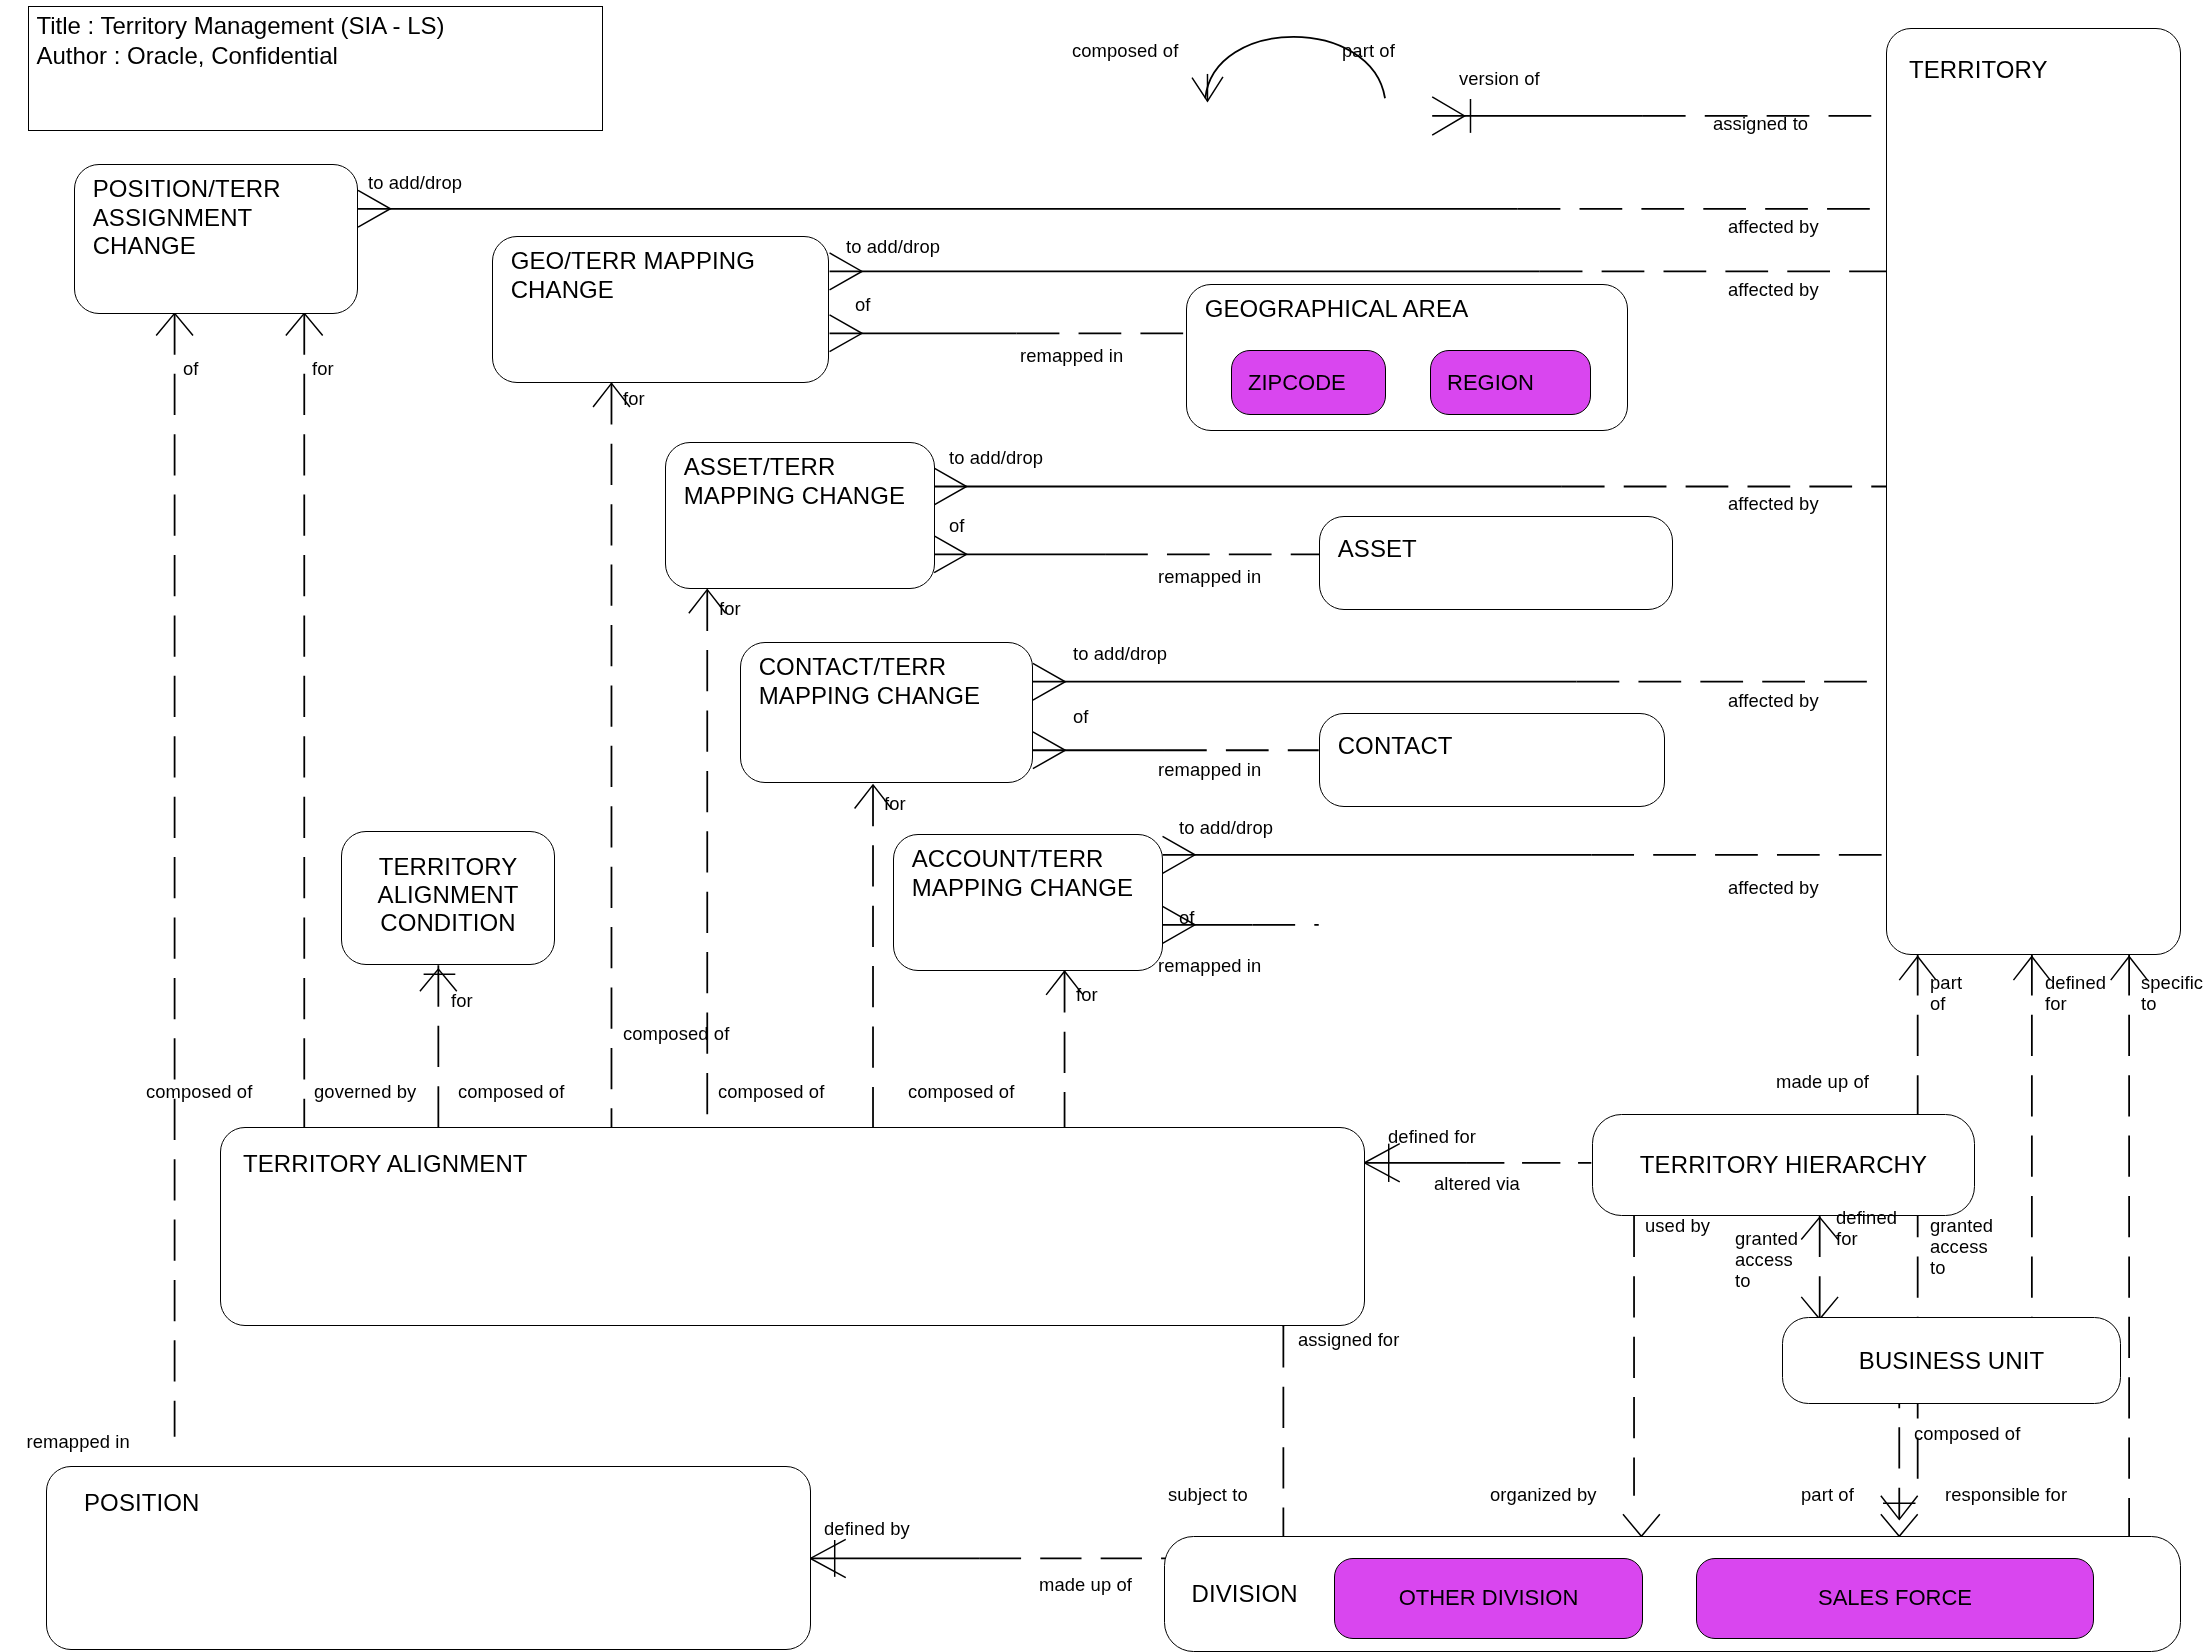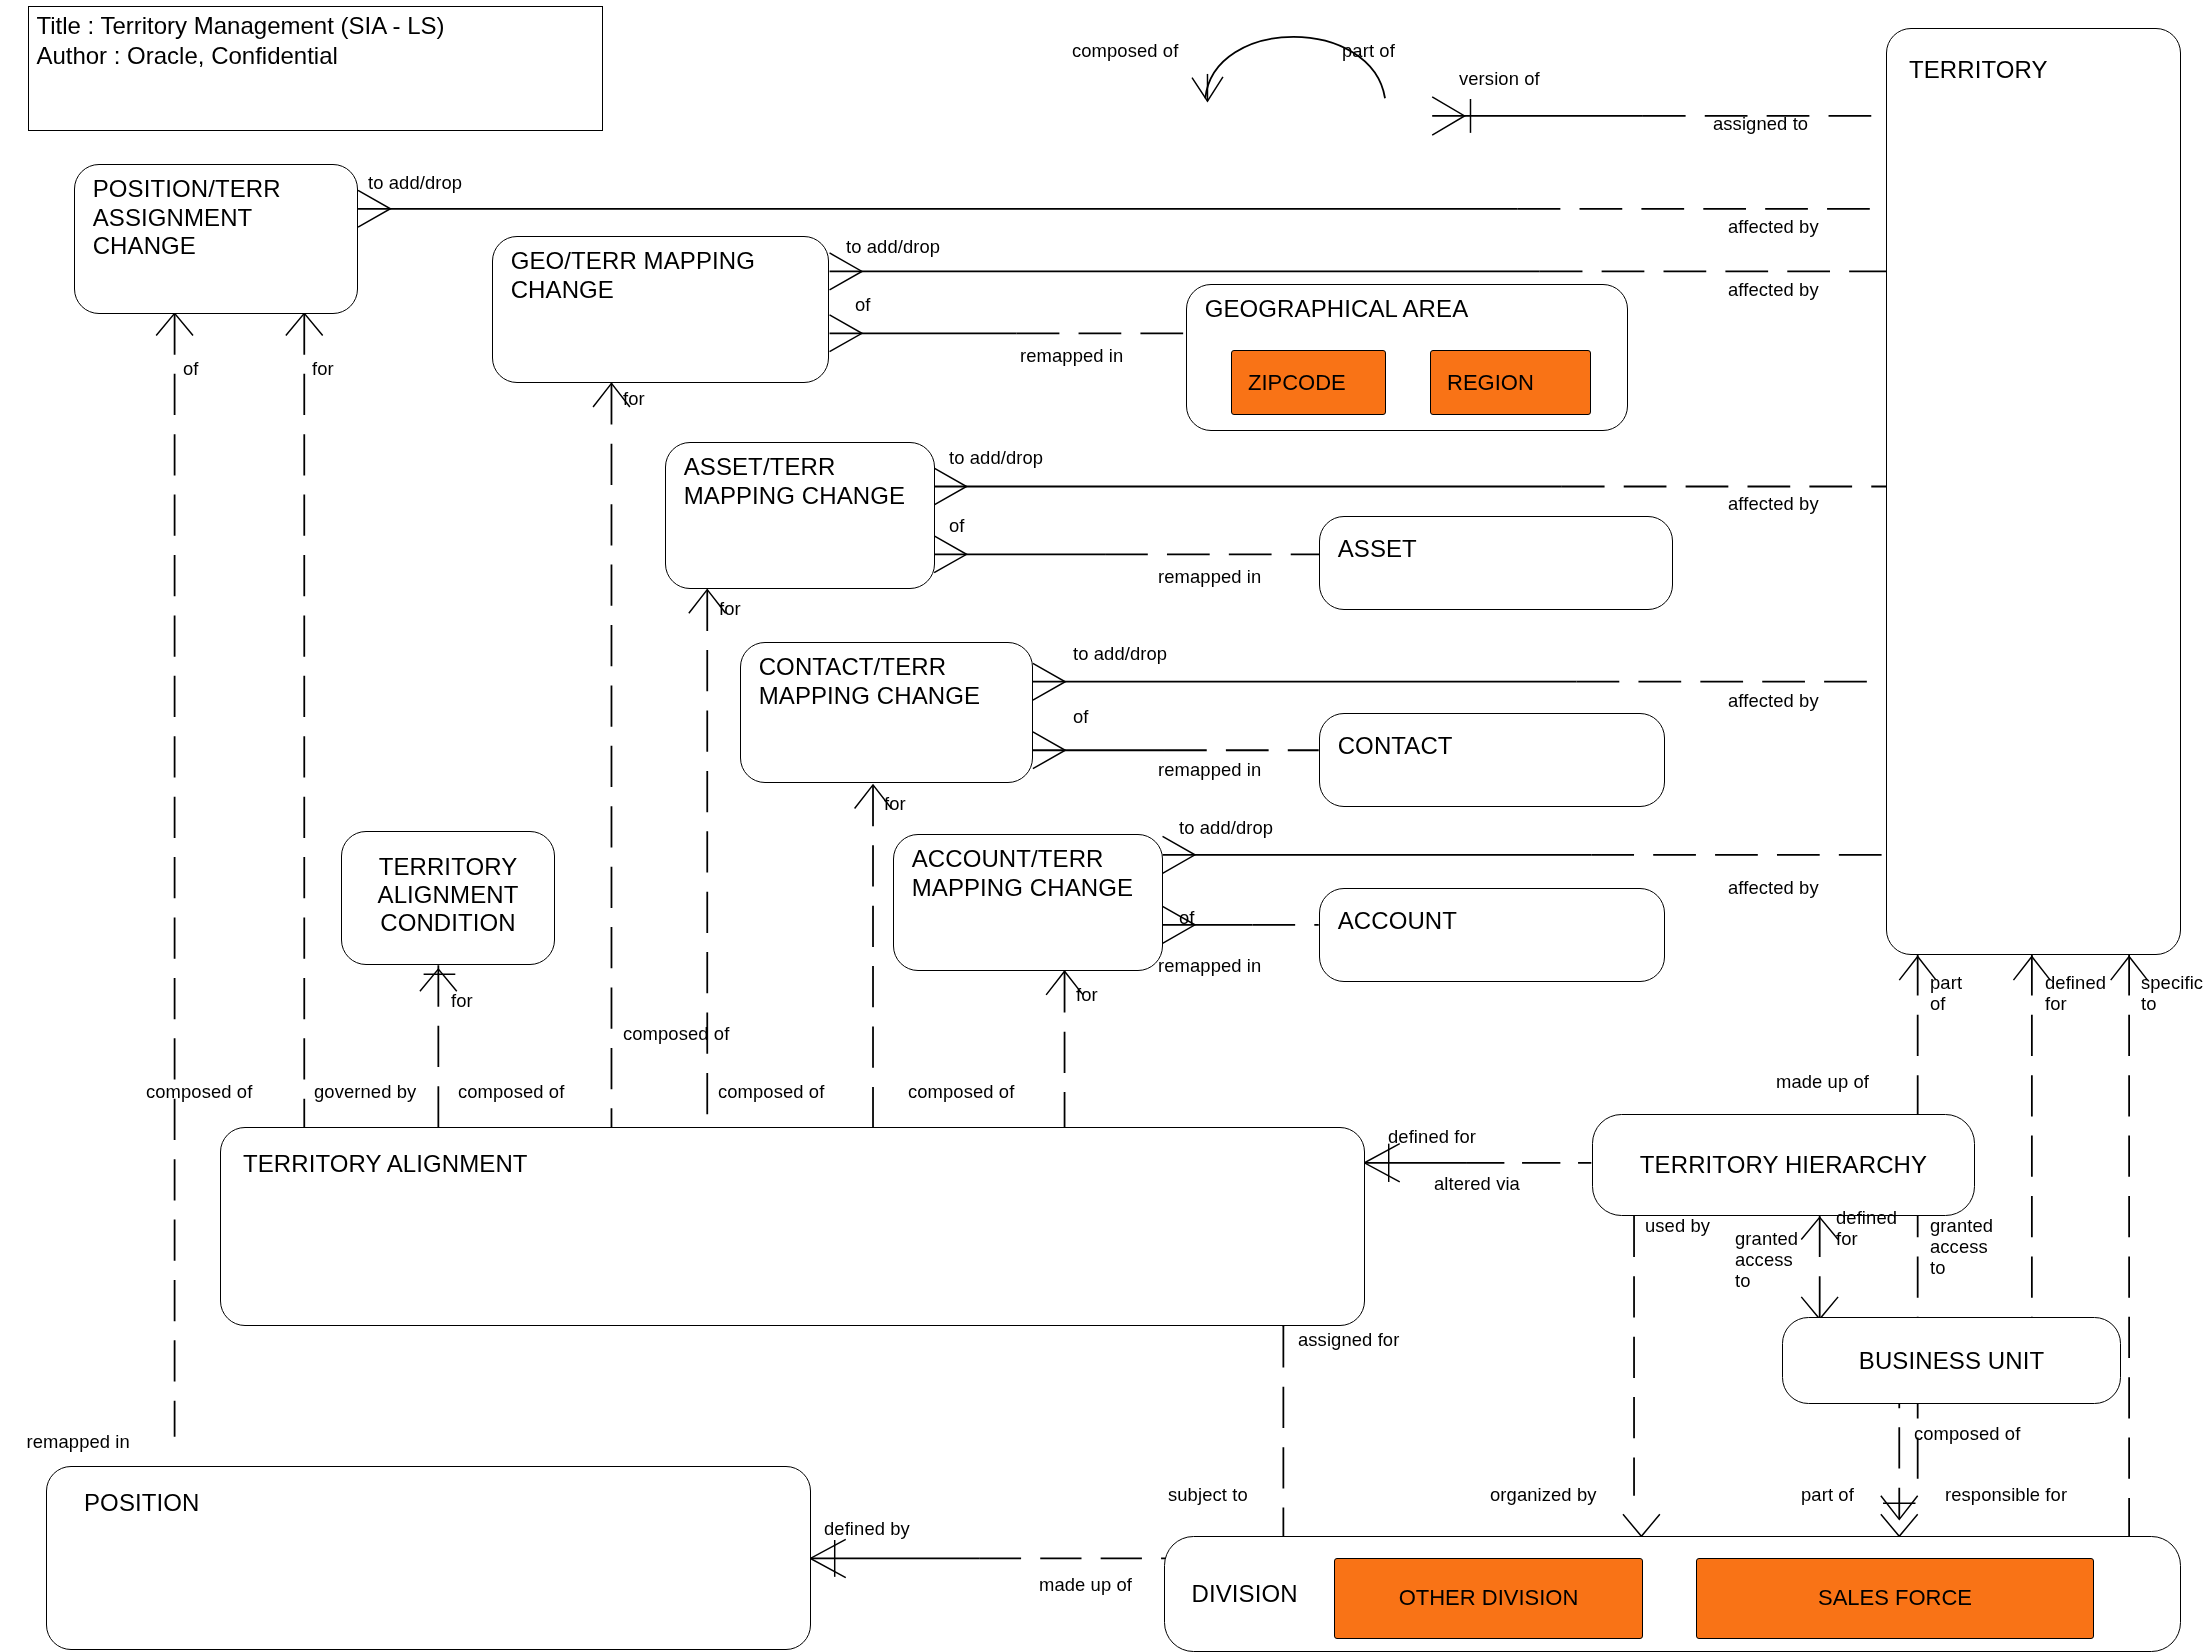--- a/index.html
+++ b/index.html
@@ -2,21 +2,21 @@
 <html style="font-size:11.8px"><head>
 <meta charset="utf-8">
 <title>Territory Management ER Diagram</title>
 <style>
   html,body{margin:0;padding:0;background:#ffffff;}
   body{font-family:"Liberation Sans","DejaVu Sans",sans-serif;}
   #canvas{position:relative;width:2205px;height:1653px;background:#ffffff;overflow:hidden;}
   svg.layer{position:absolute;left:0;top:0;width:2205px;height:1653px;pointer-events:none;}
   .ent{position:absolute;border:1.5px solid #000;border-radius:25px;background:#fff;box-sizing:border-box;}
   .ent > .ent-label{position:absolute;left:17.7px;top:10.3px;font-size:24px;color:#000;line-height:1.18;white-space:pre-line;letter-spacing:0.1px;}
-  .sub{position:absolute;border:1.5px solid #000;border-radius:3px;background:#f97316;box-sizing:border-box;}
+  .sub{position:absolute;border:1.5px solid #000;border-radius:19px;background:#d946ef;box-sizing:border-box;}
   .sub > .ent-label{position:absolute;left:16px;top:50%;transform:translateY(-50%);font-size:22px;color:#000;line-height:1.15;}
   .titlebox{position:absolute;border:1.5px solid #000;background:#fff;box-sizing:border-box;padding:4.4px 7.4px 0 7.4px;}
   .titlebox div{font-size:24px;color:#000;line-height:1.25;white-space:nowrap;}
   .rel{position:absolute;font-size:18.4px;color:#000;line-height:1.14;white-space:pre-line;letter-spacing:0.1px;}
 </style>
 </head>
 <body>
 
 <div id="canvas">
 
@@ -178,23 +178,20 @@
 
   <div class="ent" style="left:1319px;top:713px;width:346px;height:94px;">
     <span class="ent-label" style="top:17.7px;">CONTACT</span>
   </div>
 
   <div class="ent" style="left:893px;top:834px;width:270px;height:137px;">
     <span class="ent-label">ACCOUNT/TERR
 MAPPING CHANGE</span>
   </div>
 
-  <div class="ent" style="left:1319px;top:888px;width:346px;height:94px;">
-    <span class="ent-label" style="top:17.7px;">ACCOUNT</span>
-  </div>
 
   <div class="ent" style="left:341px;top:831px;width:214px;height:134px;">
     <span class="ent-label" style="left:0;width:100%;text-align:center;top:20.6px;">TERRITORY
 ALIGNMENT
 CONDITION</span>
   </div>
 
   <div class="ent" style="left:220px;top:1127px;width:1145px;height:199px;">
     <span class="ent-label" style="left:22px;top:22px;">TERRITORY ALIGNMENT</span>
   </div>

